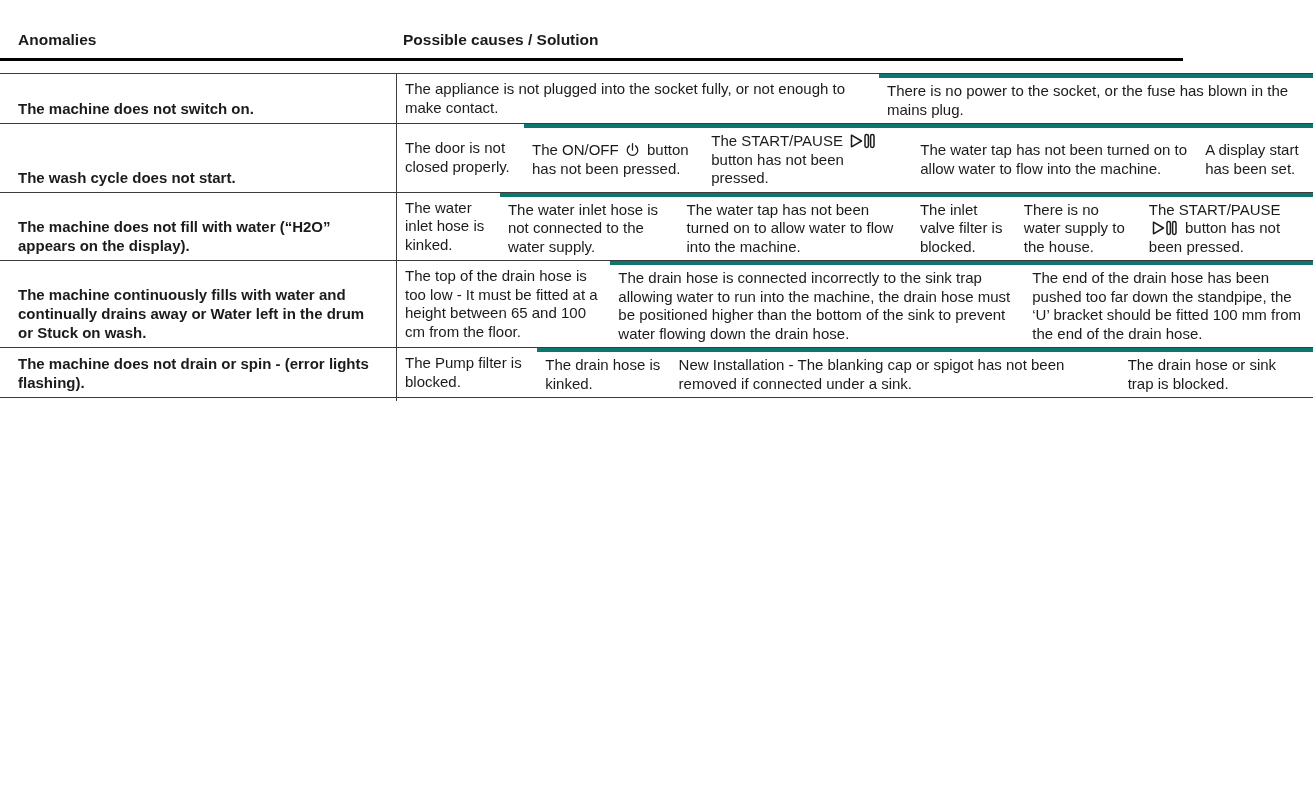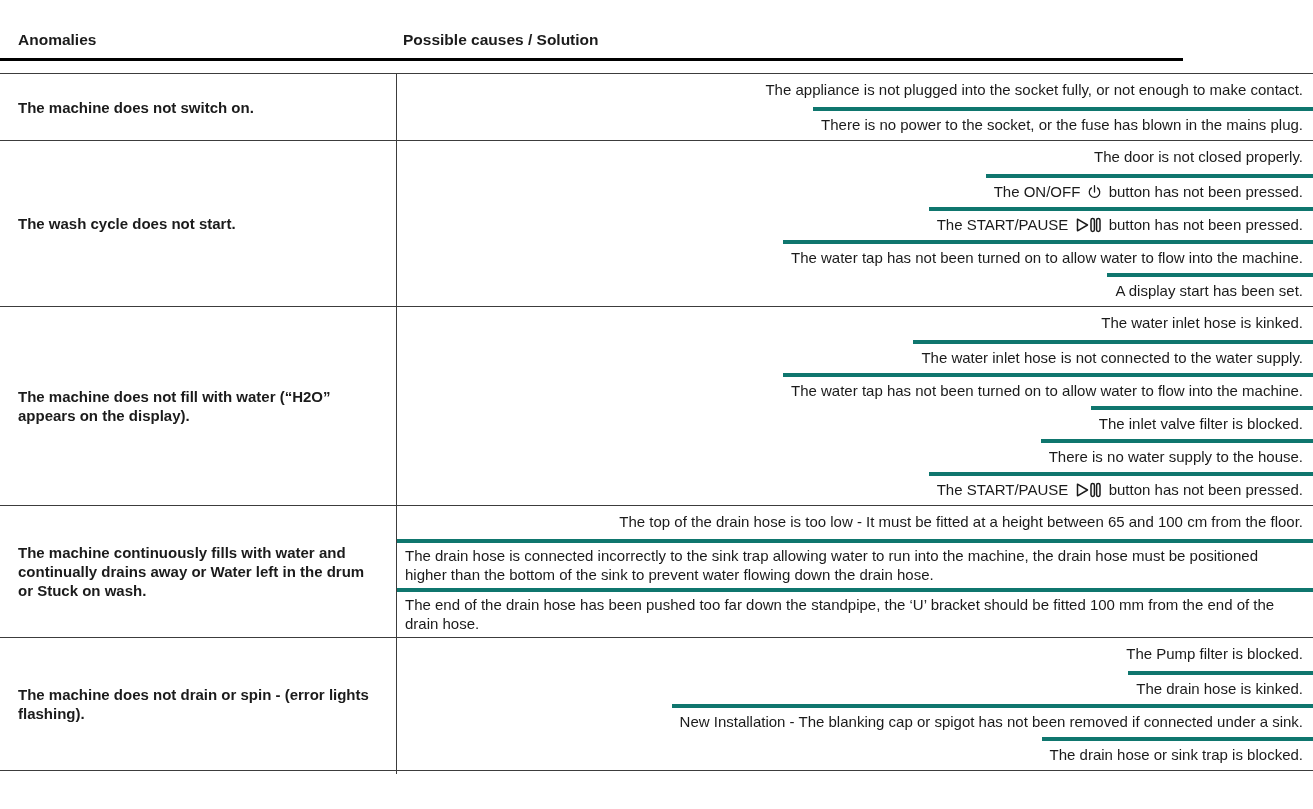--- a/index.html
+++ b/index.html
@@ -25,34 +25,33 @@
   .table-header .hdr-anomalies { width: 385px; }
   .table-header .hdr-causes { flex: 1; }
 
   
   .tbl { margin-top: 12px; width: 1313px; }
   .row { display: flex; border-top: 1px solid #3c3c3c; }
   .row:last-child { border-bottom: none; }
   .anomaly-cell {
     width: 396px;
     display: flex;
-    align-items: center;
+    align-items: flex-end;
     padding: 5px 16px 5px 18px;
   }
   .anomaly-text {
     font-weight: 700;
     font-size: 15px;
     line-height: 19px;
   }
   .causes-col {
     flex: 1;
     border-left: 1px solid #3c3c3c;
     display: flex;
-    flex-direction: column;
-    align-items: flex-end;
+    flex-direction: row;
   }
   .cause-cell {
     min-height: 33px;
     display: flex;
     align-items: center;
     padding: 4px 10px 4px 8px;
     border-top: 4px solid #0f766e;
   }
   .cause-cell:first-child { border-top: none; }
   .cause-text {

